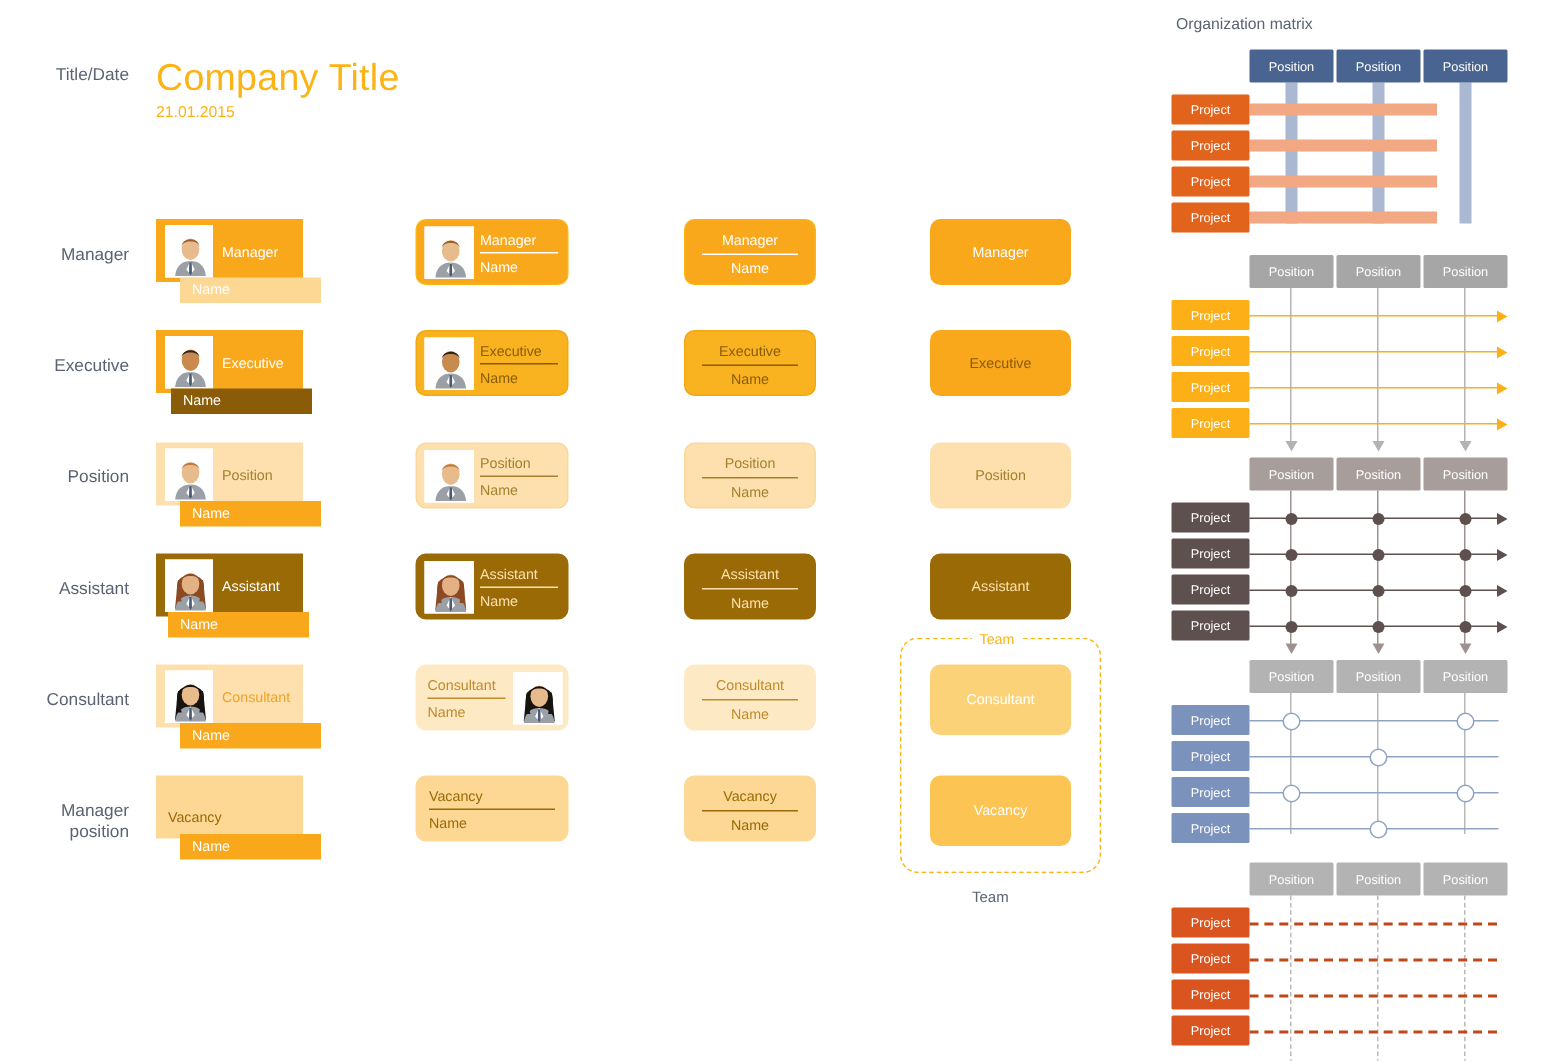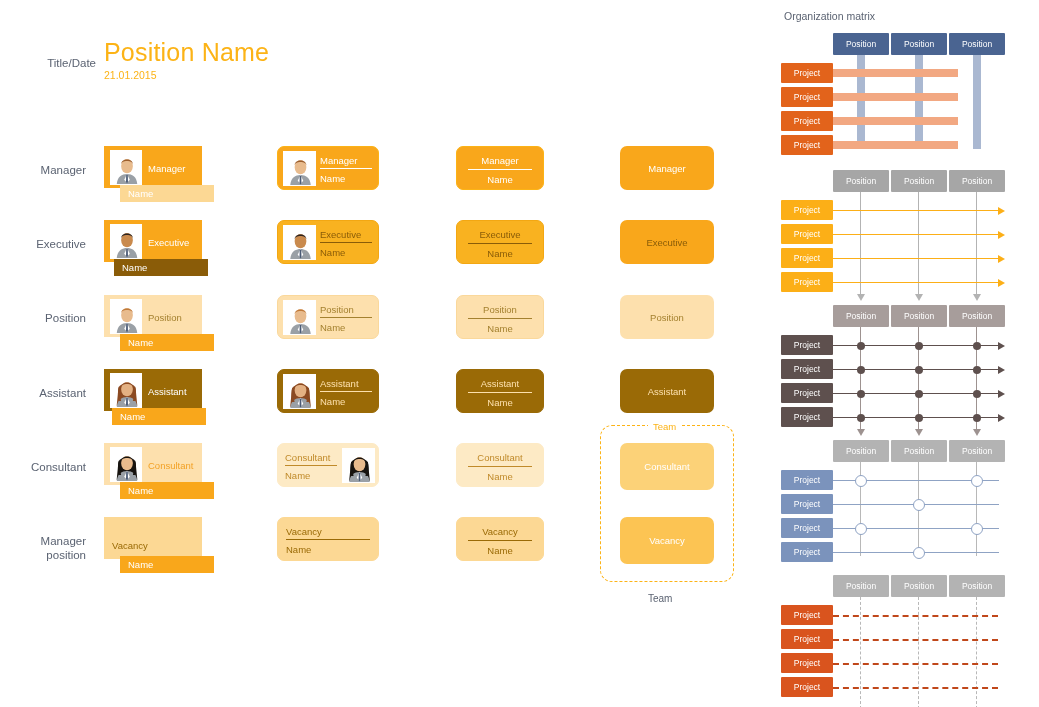--- a/index.html
+++ b/index.html
@@ -10,21 +10,21 @@
     -webkit-font-smoothing:antialiased;
   }
   .stage{position:absolute;left:0;top:0;width:1039px;height:707px;}
 
   
   .rowlabel{
     position:absolute;width:86px;text-align:right;
     font-size:11.5px;color:#5b6372;line-height:14px;
   }
   .title-label{position:absolute;left:0;width:86px;text-align:right;
-    font-size:11.5px;color:#5b6372;top:57px;margin-left:10px;}
+    font-size:11.5px;color:#5b6372;top:44px;}
 
   .company-name{
     position:absolute;left:104px;top:38px;
     font-size:25px;color:#fcb316;letter-spacing:.2px;
   }
   .company-date{
     position:absolute;left:104px;top:69px;
     font-size:10.5px;color:#fcb316;
   }
 
@@ -79,21 +79,21 @@
   .dot{position:absolute;border-radius:50%;}
   .ring{position:absolute;border-radius:50%;background:#ffffff;box-sizing:border-box;}
   .arrow{position:absolute;width:0;height:0;}
 </style>
 </head>
 <body>
 
 <div class="stage">
 
   <div class="title-label">Title/Date</div>
-  <div class="company-name">Position Name</div>
+  <div class="company-name">Company Title</div>
   <div class="company-date">21.01.2015</div>
 
   <div class="rowlabel" style="left:0;top:163px">Manager</div>
   <div class="rowlabel" style="left:0;top:237px">Executive</div>
   <div class="rowlabel" style="left:0;top:311px">Position</div>
   <div class="rowlabel" style="left:0;top:386px">Assistant</div>
   <div class="rowlabel" style="left:0;top:460px">Consultant</div>
   <div class="rowlabel" style="left:0;top:534px">Manager position</div>
 
   <div id="cards">

